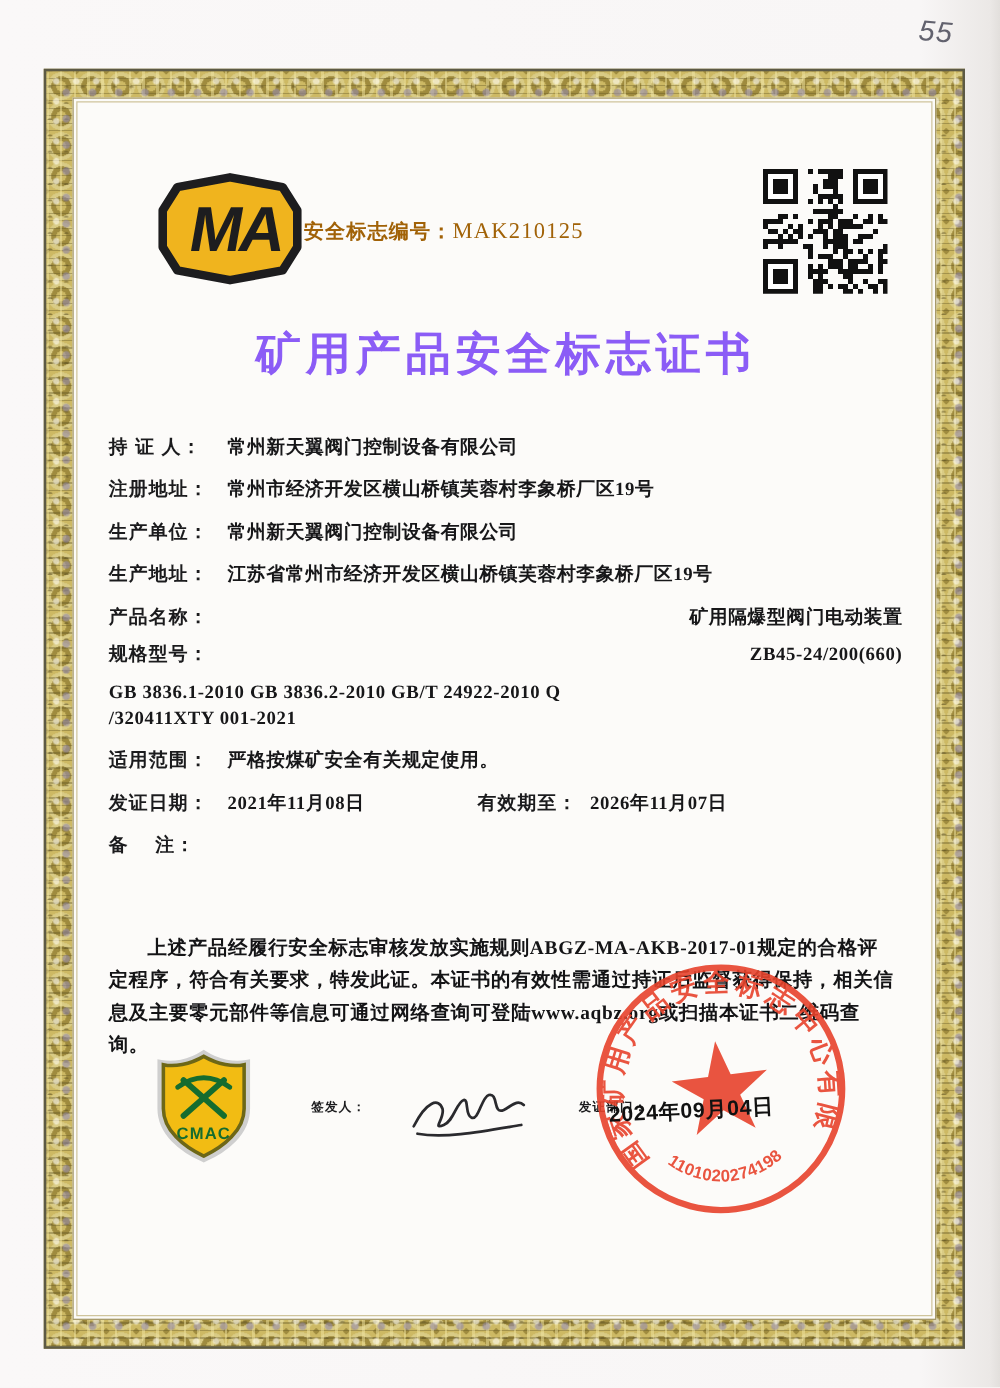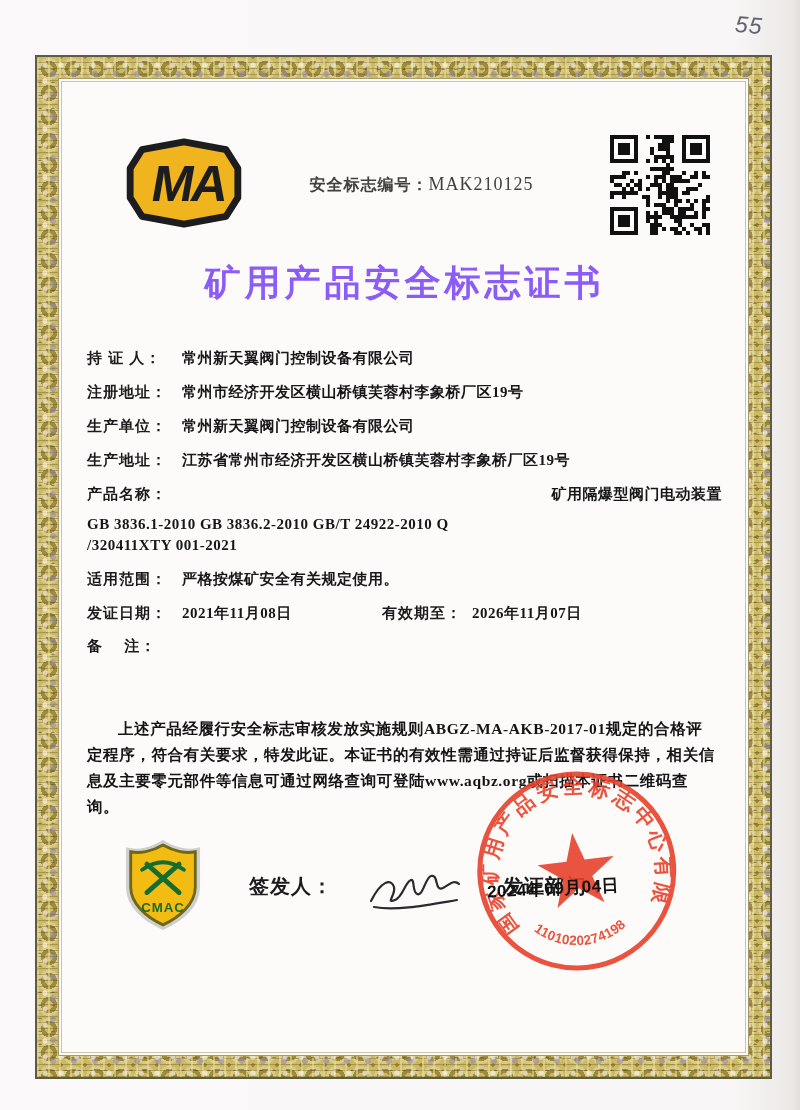--- a/index.html
+++ b/index.html
@@ -37,22 +37,22 @@
   .inner {
     position:relative; width:100%; height:100%;
     background:#fcfbf9;
     border:1px solid #a79a6a;
     box-shadow: inset 0 0 0 2px #fcfbf9, inset 0 0 0 3px #cfc49c;
     padding:36px 26px 0 28px;
   }
   
   .header { display:flex; align-items:center; margin-top:20px; height:100px; }
   .ma-logo { flex:0 0 auto; margin-left:38px; }
-  .serial { flex:1 1 auto; text-align:center; font-size:16px; font-weight:bold;
-            color:#404040; letter-spacing:1px; padding-right:10px; }
+  .serial { flex:1 1 auto; font-size:16px; font-weight:bold;
+            color:#a16207; letter-spacing:1px; padding-right:10px; }
   .serial .code { font-family:"Liberation Serif", serif; font-weight:normal;
                   font-size:18px; letter-spacing:1px; }
   .qr-box { flex:0 0 auto; width:100px; height:100px; margin-right:12px; }
   
   .title {
     text-align:center; margin-top:24px;
     font-family:"Liberation Serif", serif;
     font-size:36px; font-weight:900; letter-spacing:4px; color:#8b5cf6;
   }
   
@@ -79,21 +79,21 @@
     margin-top:60px;
     font-family:"Liberation Serif", serif;
     font-size:15.5px; font-weight:700; color:#141416;
     line-height:26px; text-indent:2em; letter-spacing:.6px;
     padding-right:4px;
   }
   
   .cmac-badge { position:absolute; left:66px; top:760px; }
   .sign-row {
     position:absolute; left:190px; top:790px;
-    display:flex; align-items:center; font-size:20px; font-weight:700;
+    display:flex; align-items:center; font-size:10px; font-weight:700;
     color:#1b1b1d; letter-spacing:1px; white-space:nowrap;gap:24px;
   }
   .sig-svg { margin:0 14px -14px 8px; }
   .seal { position:absolute; left:412px; top:688px; width:212px; height:212px; }
   .seal svg { position:absolute; left:0; top:0; transform:rotate(-7deg); opacity:.9; }
   .seal-date {
     position:absolute; left:16px; top:110px;
     font-size:17px; font-weight:800; color:#111;
     letter-spacing:.5px; transform:rotate(-3deg); white-space:nowrap;
   }
@@ -333,20 +333,24 @@
           <span class="value">常州新天翼阀门控制设备有限公司</span>
         </div>
         <div class="row">
           <span class="label">生产地址：</span>
           <span class="value">江苏省常州市经济开发区横山桥镇芙蓉村李象桥厂区19号</span>
         </div>
         <div class="row compact">
           <span class="label">产品名称：</span>
           <span class="value">矿用隔爆型阀门电动装置</span>
         </div>
+        <div class="row compact">
+          <span class="label">规格型号：</span>
+          <span class="value">ZB45-24/200(660)</span>
+        </div>
         <div class="row standards">
           <span class="value">GB 3836.1-2010 GB 3836.2-2010 GB/T 24922-2010 Q
 /320411XTY 001-2021</span>
         </div>
         <div class="row">
           <span class="label">适用范围：</span>
           <span class="value">严格按煤矿安全有关规定使用。</span>
         </div>
         <div class="row dates">
           <span class="label">发证日期：</span>

